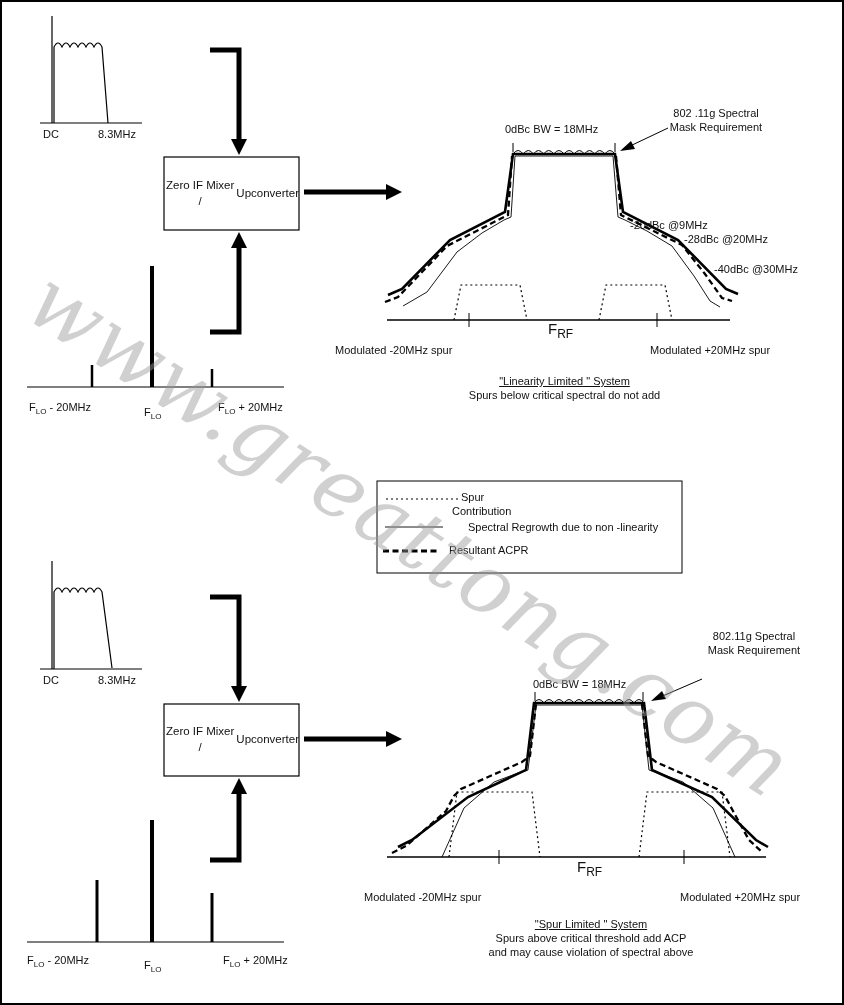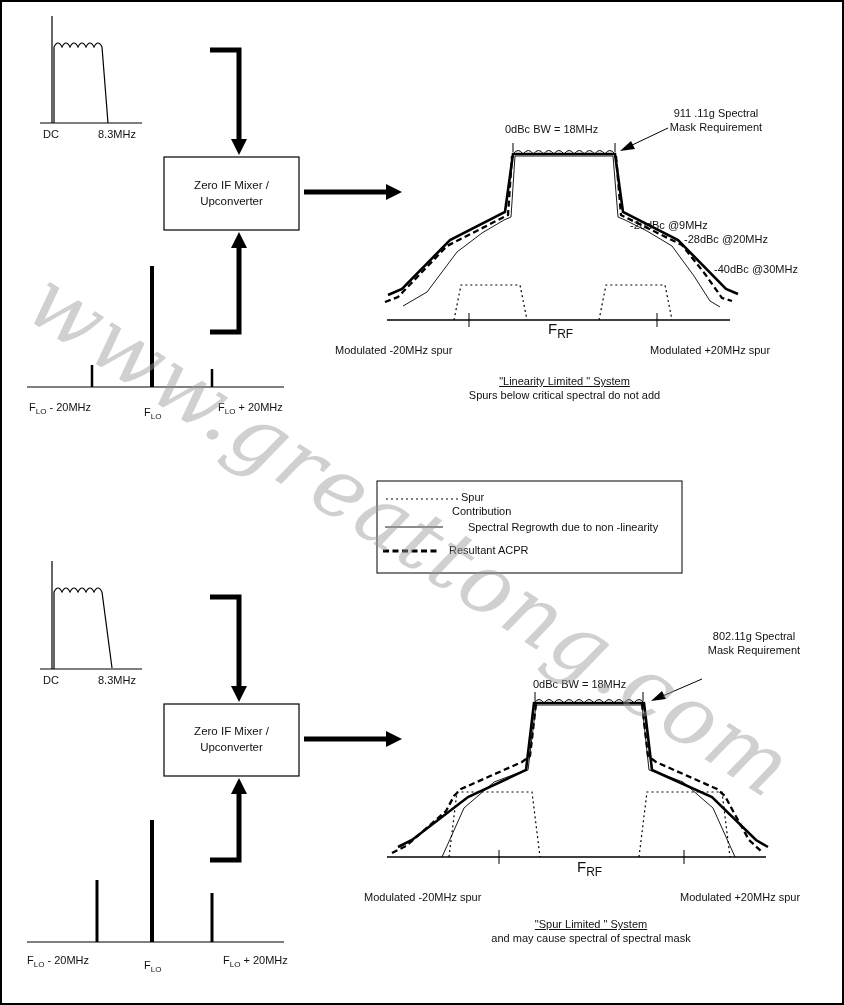--- a/index.html
+++ b/index.html
@@ -8,21 +8,21 @@
     position:relative;width:844px;height:1005px;background:#fff;
     border:2px solid #000;overflow:hidden;
     font-family:"Liberation Sans",sans-serif;color:#111;
   }
   .art{position:absolute;left:0;top:0}
   .lbl{position:absolute;font-size:11px;white-space:nowrap;line-height:1.15}
   .lbl sub{font-size:8px}
   .frf{font-size:15px}
   .frf sub{font-size:12px}
   .mixer{
-    position:absolute;display:flex;flex-direction:column;align-items:center;
+    position:absolute;display:flex;flex-direction:row;align-items:center;
     justify-content:center;text-align:center;font-size:11.5px;line-height:1.35;
   }
   .caption{position:absolute;text-align:center;font-size:11px;line-height:1.25}
   .caption .title{text-decoration:underline}
   .maskreq{position:absolute;text-align:center;font-size:11px;line-height:1.3}
   .watermark{
     position:absolute;left:62px;top:248px;font-family:"DejaVu Serif",serif;
     font-style:italic;font-size:84px;letter-spacing:2px;white-space:nowrap;
     color:rgba(150,150,150,0.45);transform:rotate(33deg);transform-origin:0 0;
     pointer-events:none;z-index:5;
@@ -136,21 +136,21 @@
     <div>Zero IF Mixer /</div>
     <div>Upconverter</div>
   </div>
 
   <div class="lbl" style="left:27px;top:399px"><span>F</span><sub>LO</sub><span> - 20MHz</span></div>
   <div class="lbl" style="left:142px;top:404px"><span>F</span><sub>LO</sub><span></span></div>
   <div class="lbl" style="left:216px;top:399px"><span>F</span><sub>LO</sub><span> + 20MHz</span></div>
 
   <div class="lbl" style="left:503px;top:121px">0dBc BW = 18MHz</div>
   <div class="maskreq" style="left:648px;top:104px;width:132px">
-    <div>911 .11g Spectral</div>
+    <div>802 .11g Spectral</div>
     <div>Mask Requirement</div>
   </div>
   <div class="lbl" style="left:628px;top:217px">-20dBc @9MHz</div>
   <div class="lbl" style="left:682px;top:231px">-28dBc @20MHz</div>
   <div class="lbl" style="left:712px;top:261px">-40dBc @30MHz</div>
   <div class="lbl frf" style="left:546px;top:318px"><span>F</span><sub>RF</sub></div>
   <div class="lbl" style="left:333px;top:342px">Modulated -20MHz spur</div>
   <div class="lbl" style="left:648px;top:342px">Modulated +20MHz spur</div>
 
   <div class="caption" style="left:420px;top:373px;width:285px">
@@ -179,18 +179,19 @@
   <div class="maskreq" style="left:686px;top:627px;width:132px">
     <div>802.11g Spectral</div>
     <div>Mask Requirement</div>
   </div>
   <div class="lbl frf" style="left:575px;top:856px"><span>F</span><sub>RF</sub></div>
   <div class="lbl" style="left:362px;top:889px">Modulated -20MHz spur</div>
   <div class="lbl" style="left:678px;top:889px">Modulated +20MHz spur</div>
 
   <div class="caption" style="left:443px;top:916px;width:292px">
     <div class="title">"Spur Limited " System</div>
-    <div>and may cause spectral of spectral mask</div>
+    <div>Spurs above critical threshold add ACP</div>
+    <div>and may cause violation of spectral above</div>
   </div>
 
   <div class="watermark">www.greattong.com</div>
 
 </div>
 
 </body></html>

